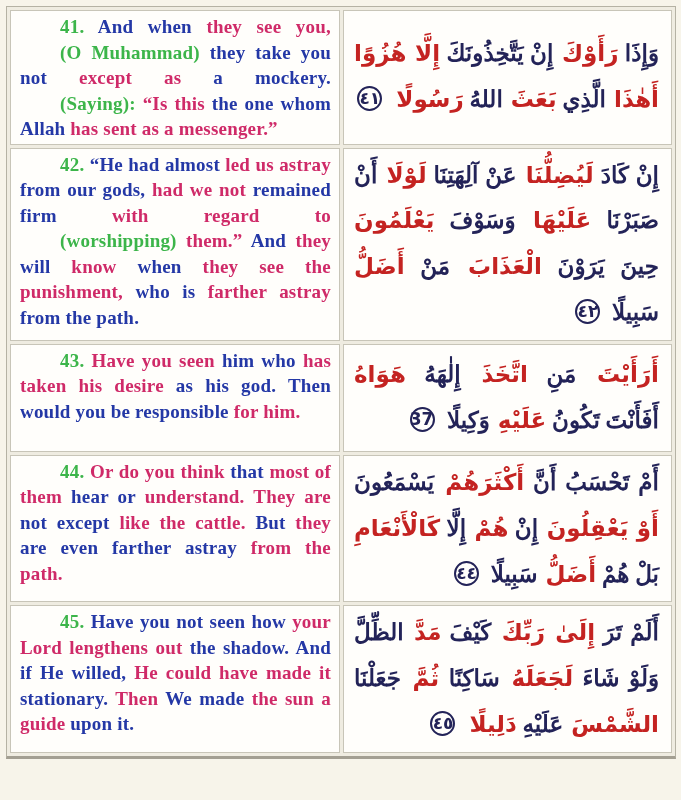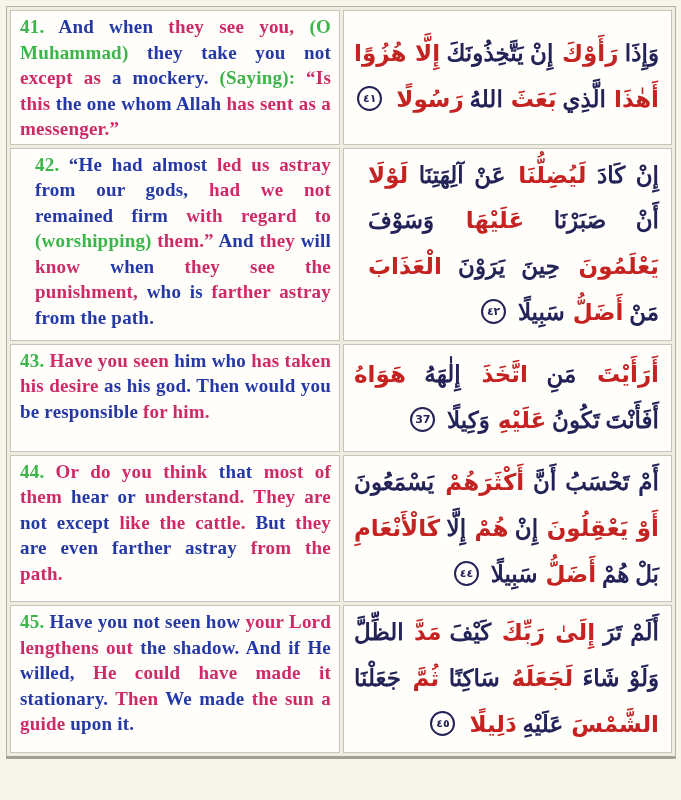--- a/index.html
+++ b/index.html
@@ -45,38 +45,38 @@
     padding:4px 12px 4px 10px;
     direction:rtl;
     vertical-align:middle;
     font-family:"DejaVu Sans", sans-serif;
     font-weight:bold;
     font-size:23px;
     line-height:1.95;
     text-align:justify;
   }
   tr.r41 td{height:134px;}
-  tr.r42 td{height:186px;padding-left:24px;}
+  tr.r42 td{height:186px;}
   tr.r43 td{height:108px;}
   tr.r44 td{height:136px;}
   tr.r45 td{height:139px;}
-  .c-g{color:var(--c-g);}
+  .c-g{color:var(--c-g);margin-left:40px;}
   .c-b{color:var(--c-b);}
   .c-r{color:var(--c-r);}
   .c-n{color:var(--c-n);font-family:Liberation Serif, serif;}
   .c-d{color:var(--c-d);}
   .ayah-marker{
     display:inline-block;
     width:21px;height:21px;
     border:2px solid var(--c-n);
     border-radius:50%;
     color:var(--c-n);
-    font-size:11px;
+    font-size:17px;
     line-height:21px;
-    text-align:center;
+    text-align:right;
     vertical-align:middle;
     margin:0 6px 4px 0;
     letter-spacing:0;
   }
 </style>
 </head>
 <body>
 
 <div class="page">
   <table class="quran-table">

